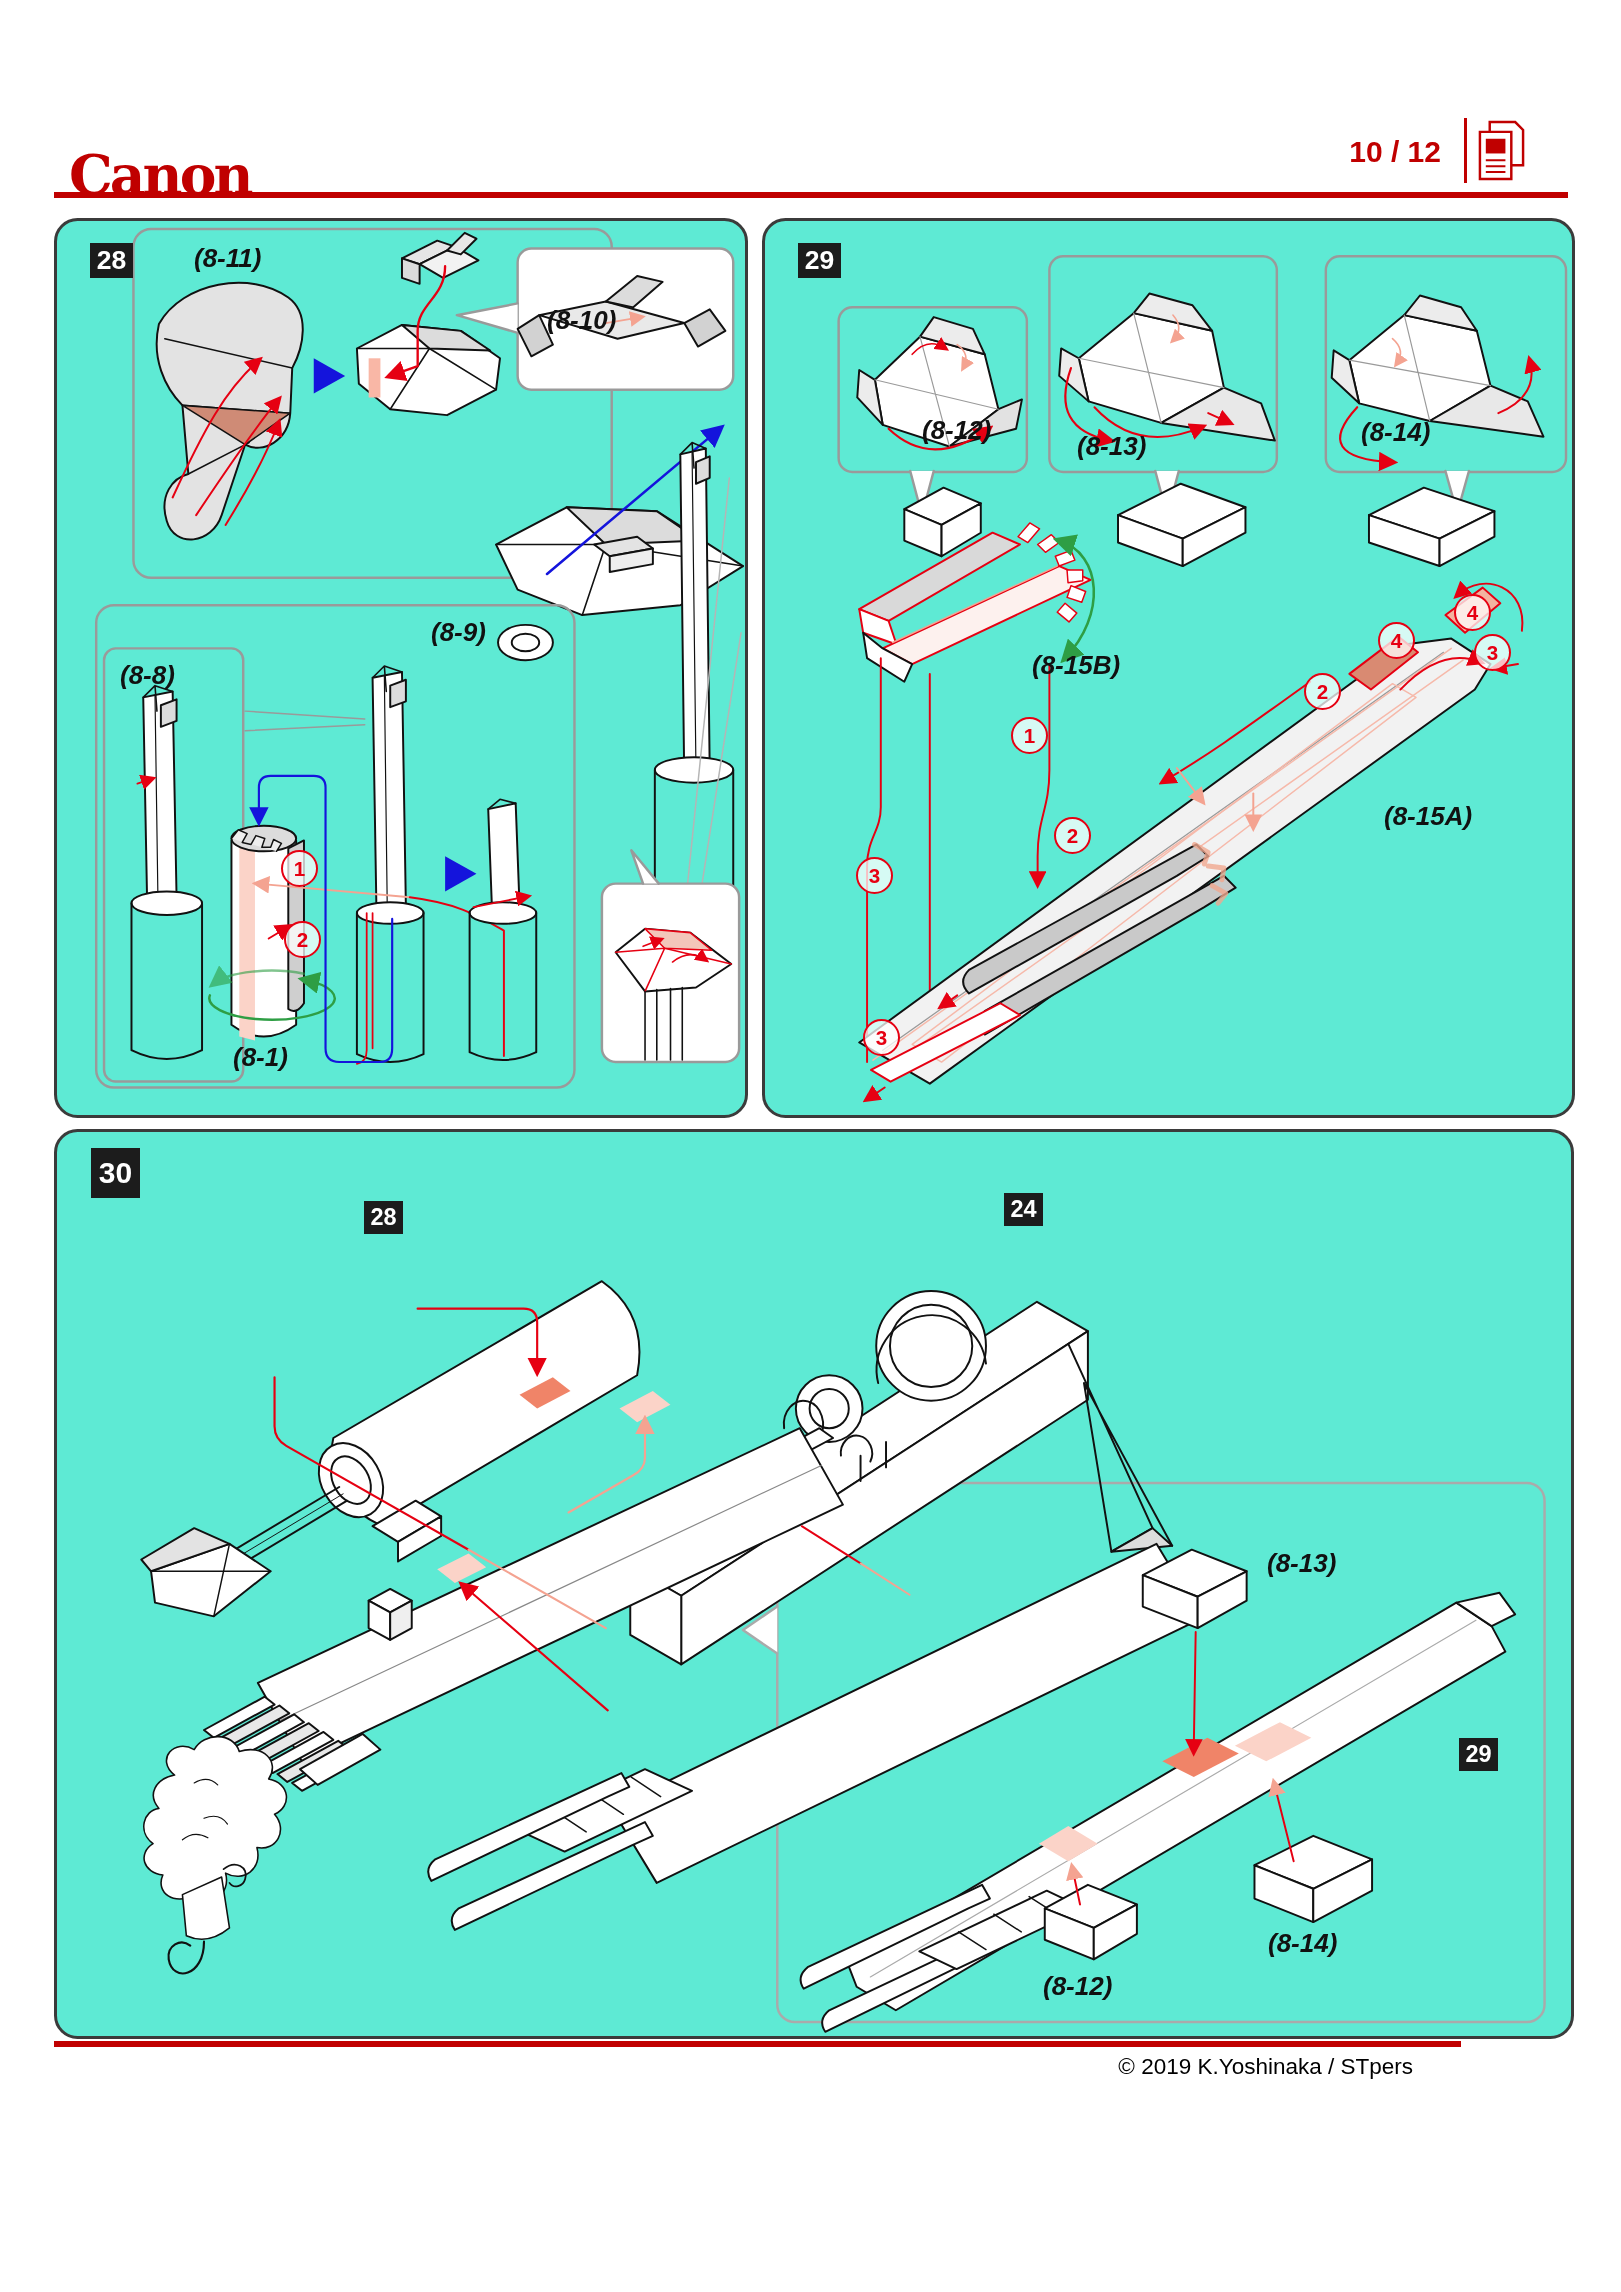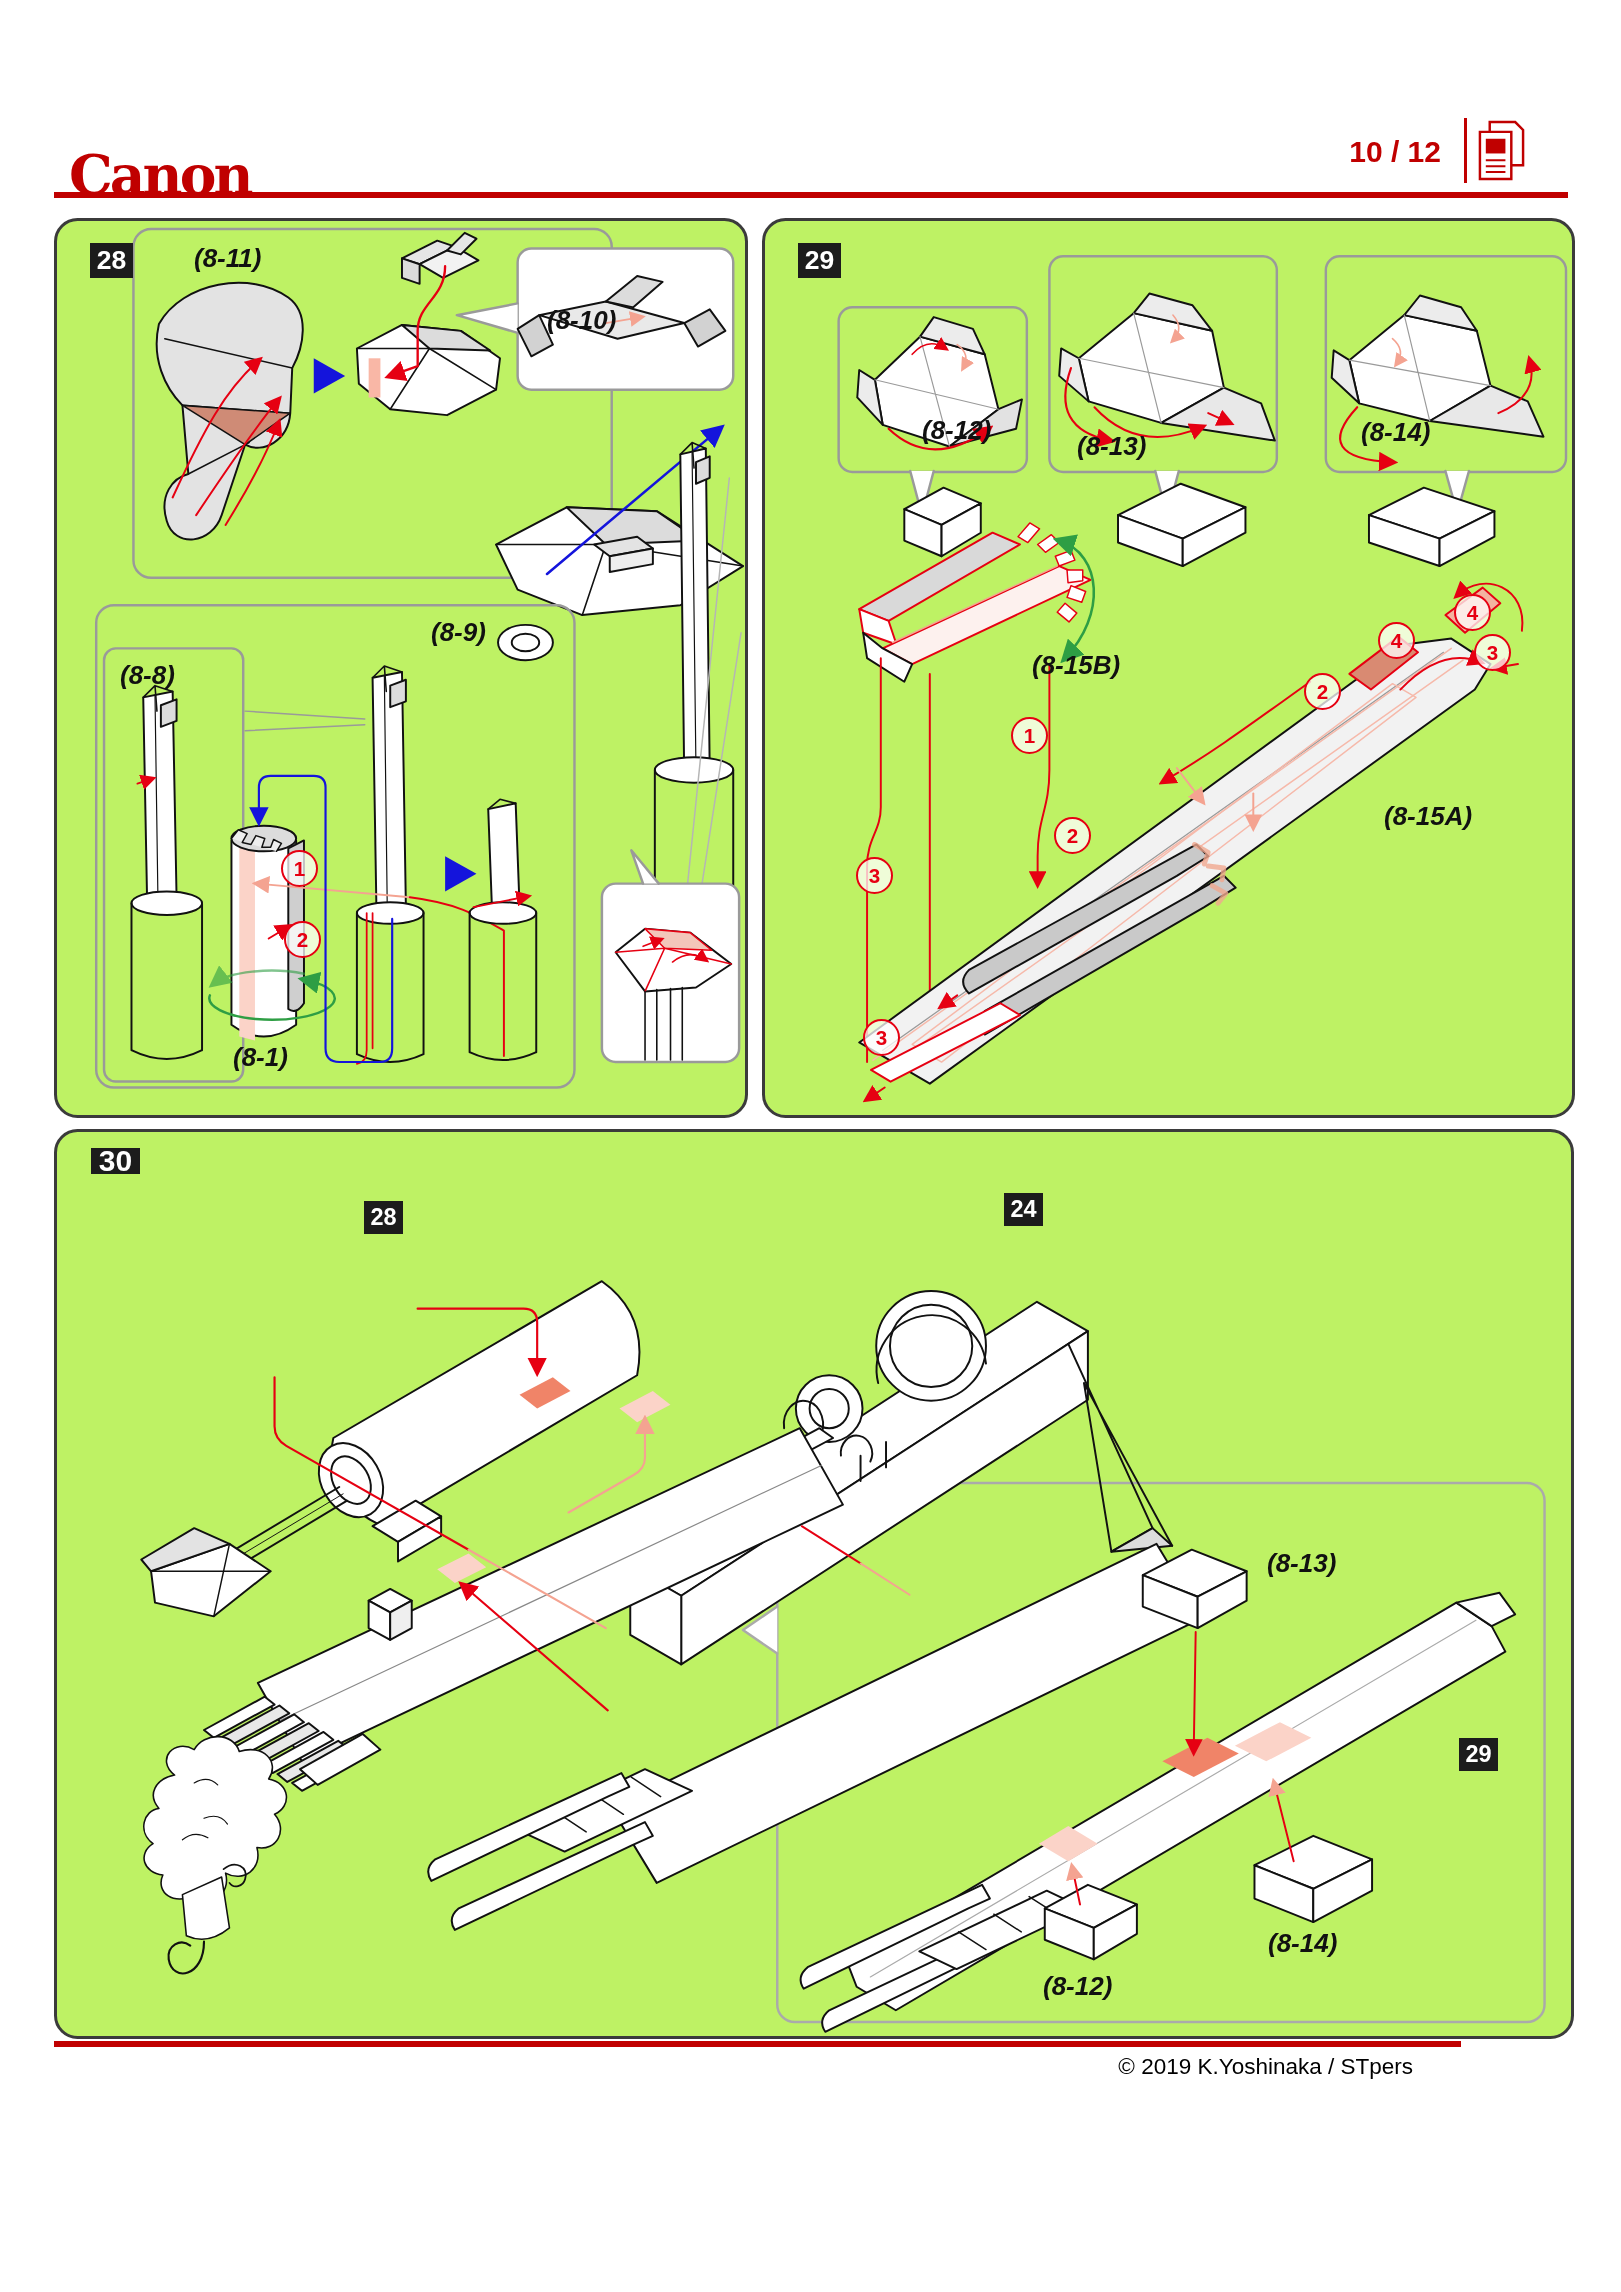--- a/index.html
+++ b/index.html
@@ -2,24 +2,24 @@
 <html><head>
 <meta charset="utf-8">
 <style>
   html,body{margin:0;padding:0;background:#fff;}
   body{width:1621px;height:2293px;position:relative;font-family:"Liberation Sans",sans-serif;overflow:hidden;}
   .abs{position:absolute;}
   .brand{left:69px;top:102px;font-family:"DejaVu Serif",serif;font-weight:900;font-size:55px;letter-spacing:-2.9px;color:#c00000;margin-top:40px;}
   .pagenum{top:135px;right:180px;font-size:30px;font-weight:bold;color:#c00000;}
   .hsep{left:1464px;top:118px;width:2.9px;height:65px;background:#c00000;}
   .rule{height:5.9px;background:#c00000;}
-  .panel{border:3.9px solid #3b3b3b;border-radius:23.5px;background:#bef264;}
+  .panel{border:3.9px solid #3b3b3b;border-radius:23.5px;background:#5eead4;}
   .panel svg{position:absolute;left:0;top:0;}
   .badge{background:#1c1c1c;color:#fff;font-weight:bold;font-size:26.5px;display:flex;align-items:center;justify-content:center;width:43px;height:35px;}
-  .badge.big{width:49px;height:26px;font-size:30px;}
+  .badge.big{width:49px;height:50px;font-size:30px;}
   .badge.small{width:39px;height:33px;font-size:23.5px;}
   .plabel{font-weight:bold;font-size:26px;color:#111;white-space:nowrap;font-style:italic;}
   .cnum{width:33px;height:33px;border:2.5px solid #e60012;border-radius:50%;color:#e60012;font-size:20.6px;font-weight:bold;display:flex;align-items:center;justify-content:center;background:rgba(255,255,255,.75);}
   .copyright{font-size:22.5px;color:#000;text-align:center;}
 </style>
 </head>
 <body>
 
 <div class="abs brand">Canon</div>
 <div class="abs pagenum">10 / 12</div>

